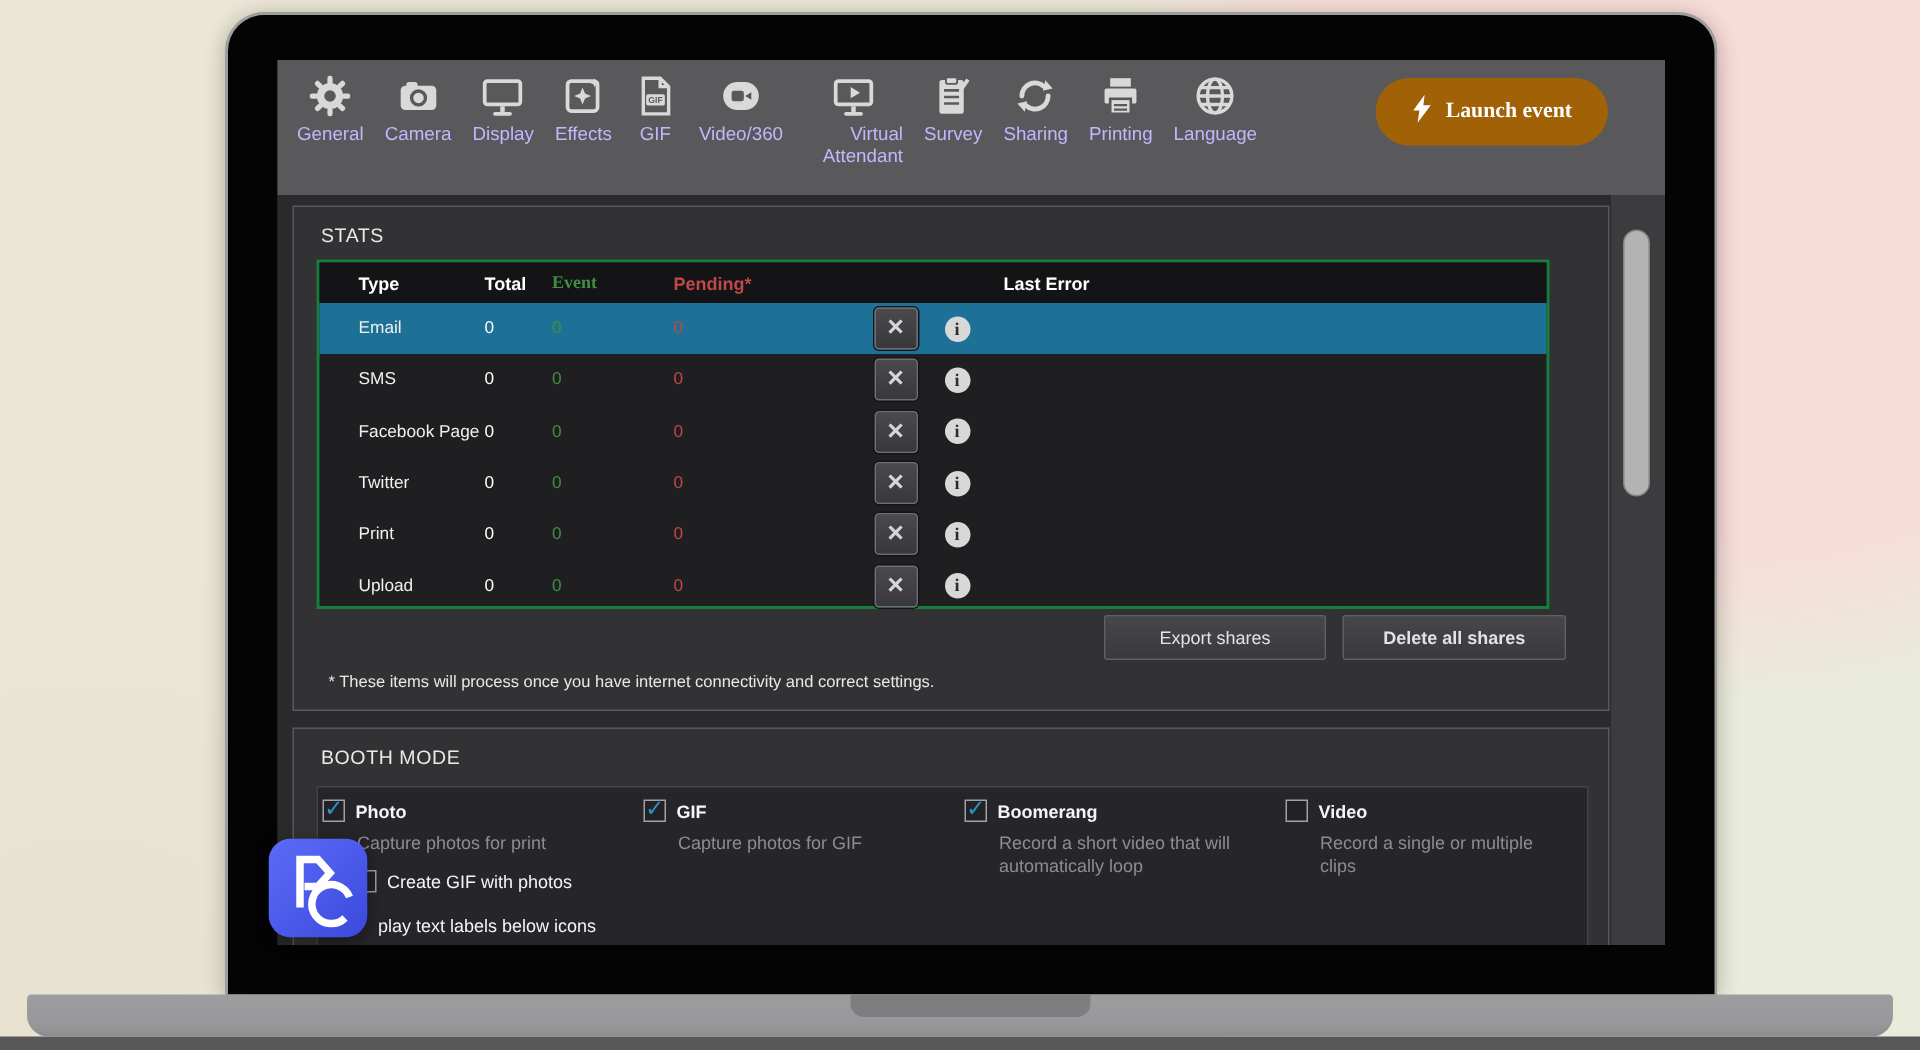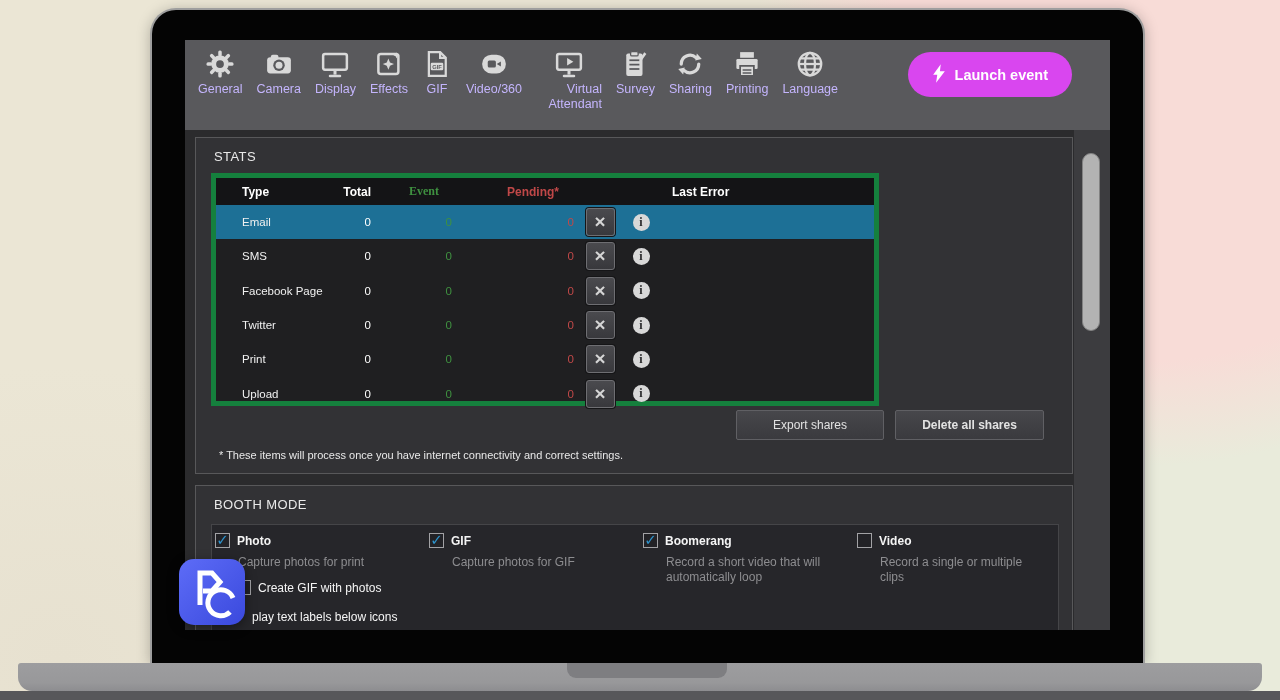--- a/index.html
+++ b/index.html
@@ -30,43 +30,43 @@
   .app { position:absolute; left:33px; top:30px; width:925px; height:590px; background:#2b2b2d; }
 
   
   .toolbar { position:absolute; left:0; top:0; right:0; height:90px; background:#59595c; }
   .tabs { display:flex; align-items:flex-start; padding:9px 0 0 6px; }
   .tab { display:flex; flex-direction:column; align-items:center; padding:0 7px; cursor:default; }
   .tab .ticon { width:30px; height:30px; display:flex; align-items:center; justify-content:center; }
   .tab .tlabel { margin-top:3px; font-size:12.5px; color:#c4b5fd; text-align:right; line-height:1.2; white-space:nowrap; }
   .tab.wrap .tlabel { white-space:normal; width:66px; }
   .launch-btn { position:absolute; right:38px; top:12px; height:45px; padding:0 24px;
-    border-radius:23px; background:#d946ef; border:none; color:#fff; font-weight:bold;
+    border-radius:23px; background:#a16207; border:none; color:#fff; font-weight:bold;
     font-size:14.5px; display:flex; align-items:center; gap:9px; cursor:pointer;
-    font-family:Liberation Sans, sans-serif; }
+    font-family:Liberation Serif, serif; }
 
   
   .content { position:absolute; left:0; top:90px; right:0; bottom:0; background:#2b2b2d; }
   .scroll-track { position:absolute; right:0; top:0; bottom:0; width:36px; background:#3c3c3f; }
   .scroll-thumb { position:absolute; left:8px; top:23px; width:18px; height:178px;
     background:#b3b3b3; border:1px solid #828282; border-radius:9px; }
 
   .panel { position:absolute; left:10px; width:878px; background:#323235; border:1px solid #58585a; }
   .panel-title { position:absolute; left:18px; top:11px; font-size:13px; color:#e9e9e9; letter-spacing:.4px; }
 
   
   .panel.stats { top:7px; height:337px;padding-left:40px; }
-  .stats-table { position:absolute; left:15px; top:35px; width:668px; height:233px;
-    background:#1f1f21; border:5px solid #15803d; }
+  .stats-table { position:absolute; left:15px; top:35px; width:822px; height:233px;
+    background:#1f1f21; border:2px solid #15803d; }
   .thead, .trow { display:grid; grid-template-columns:110px 45px 81px 122px 52px 30px auto; align-items:center; }
   .thead { height:27px; background:#141416; color:#fff; font-weight:bold; font-size:12px; }
   .trow { height:34.3px; font-size:11.5px; color:#f0f0f0; }
   .trow.selected { background:#1d7096; }
   .c-type { padding-left:26px; }
-  .c-total, .c-event, .c-pending { text-align:right; }
+  .c-total, .c-event, .c-pending { }
   .thead .c-event { padding-right:13px;font-family:Liberation Serif, serif; } .thead .c-pending { padding-right:15px; }
   .c-event { color:#3f9140; } .c-pending { color:#c04848; }
   .trow .c-total { color:#fff; }
   .c-error { padding-left:16px; }
   .c-x, .c-info { display:flex; justify-content:center; align-items:center; }
   .xbtn { width:29px; height:28px; background:linear-gradient(#4a4a4e,#38383c);
     border:1px solid #6e6e72; box-shadow:0 0 0 1px #151517; border-radius:3px;
     color:#d5d5d5; font-size:19px; font-weight:bold; line-height:24px; cursor:pointer; }
   .info-icon { width:17px; height:17px; border-radius:50%; background:#d8d8d8; color:#2b2b2d;
     font-family:"Liberation Serif",serif; font-weight:bold; font-size:12px;

